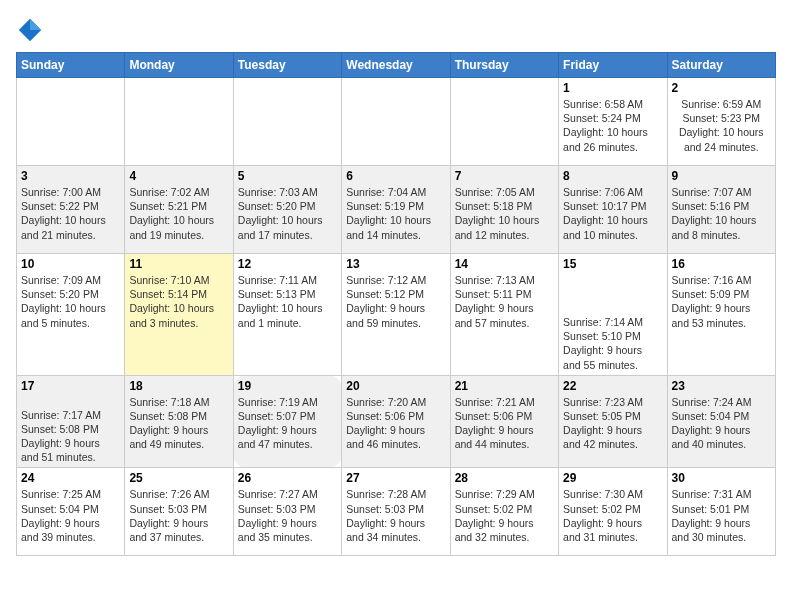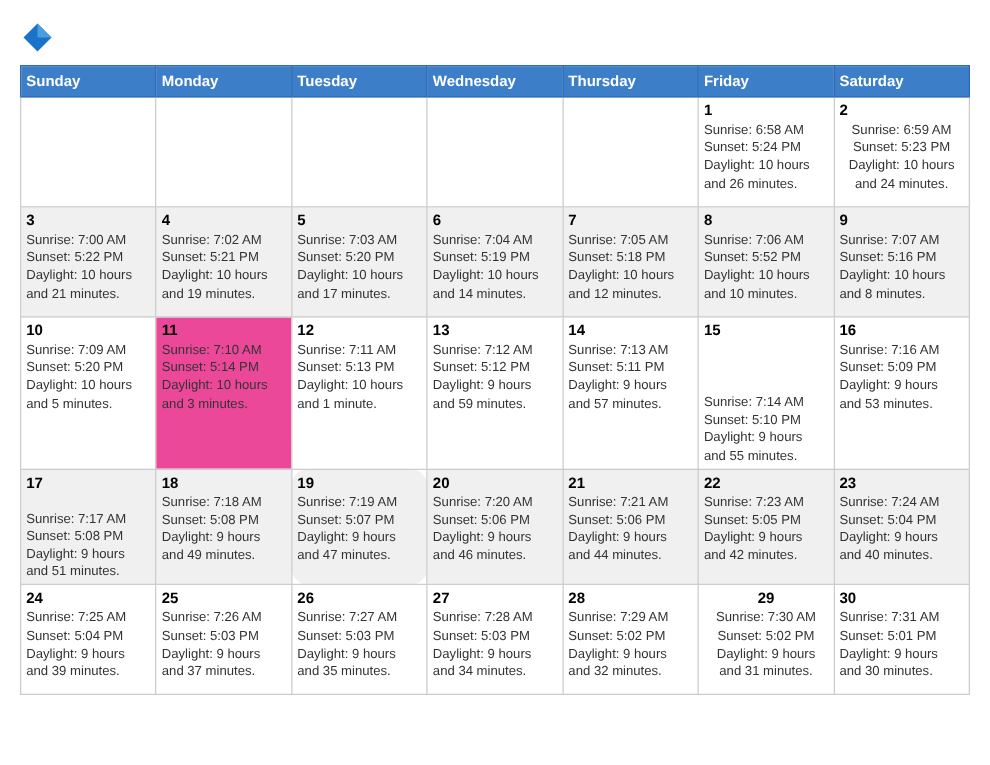--- a/index.html
+++ b/index.html
@@ -169,41 +169,41 @@
         <td style="background: rgb(240, 240, 240);">
           <span class="day-num">7</span>
           <div class="day-info" style="white-space: pre-line;">Sunrise: 7:05 AM
 Sunset: 5:18 PM
 Daylight: 10 hours
 and 12 minutes.</div>
         </td>
         <td style="background: rgb(240, 240, 240);">
           <span class="day-num">8</span>
           <div class="day-info" style="white-space: pre-line;">Sunrise: 7:06 AM
-Sunset: 5:52 PM
+Sunset: 10:17 PM
 Daylight: 10 hours
 and 10 minutes.</div>
         </td>
         <td style="background: rgb(240, 240, 240);">
           <span class="day-num">9</span>
           <div class="day-info" style="white-space: pre-line;">Sunrise: 7:07 AM
 Sunset: 5:16 PM
 Daylight: 10 hours
 and 8 minutes.</div>
         </td>
       </tr>
       <tr class="cal-row">
         <td style="background: rgb(255, 255, 255);">
           <span class="day-num">10</span>
           <div class="day-info" style="white-space: pre-line;">Sunrise: 7:09 AM
 Sunset: 5:20 PM
 Daylight: 10 hours
 and 5 minutes.</div>
         </td>
-        <td style="background: #ec4899;">
+        <td style="background: #fef9c3;">
           <span class="day-num">11</span>
           <div class="day-info" style="white-space: pre-line;">Sunrise: 7:10 AM
 Sunset: 5:14 PM
 Daylight: 10 hours
 and 3 minutes.</div>
         </td>
         <td style="background: rgb(255, 255, 255); border-radius: 23px;">
           <span class="day-num">12</span>
           <div class="day-info" style="white-space: pre-line;">Sunrise: 7:11 AM
 Sunset: 5:13 PM
@@ -319,21 +319,21 @@
 Daylight: 9 hours
 and 34 minutes.</div>
         </td>
         <td style="background: rgb(255, 255, 255);">
           <span class="day-num">28</span>
           <div class="day-info" style="white-space: pre-line;">Sunrise: 7:29 AM
 Sunset: 5:02 PM
 Daylight: 9 hours
 and 32 minutes.</div>
         </td>
-        <td style="background: rgb(255, 255, 255); text-align: center;">
+        <td style="background: rgb(255, 255, 255);">
           <span class="day-num">29</span>
           <div class="day-info" style="white-space: pre-line;">Sunrise: 7:30 AM
 Sunset: 5:02 PM
 Daylight: 9 hours
 and 31 minutes.</div>
         </td>
         <td style="background: rgb(255, 255, 255);">
           <span class="day-num">30</span>
           <div class="day-info" style="white-space: pre-line;">Sunrise: 7:31 AM
 Sunset: 5:01 PM

